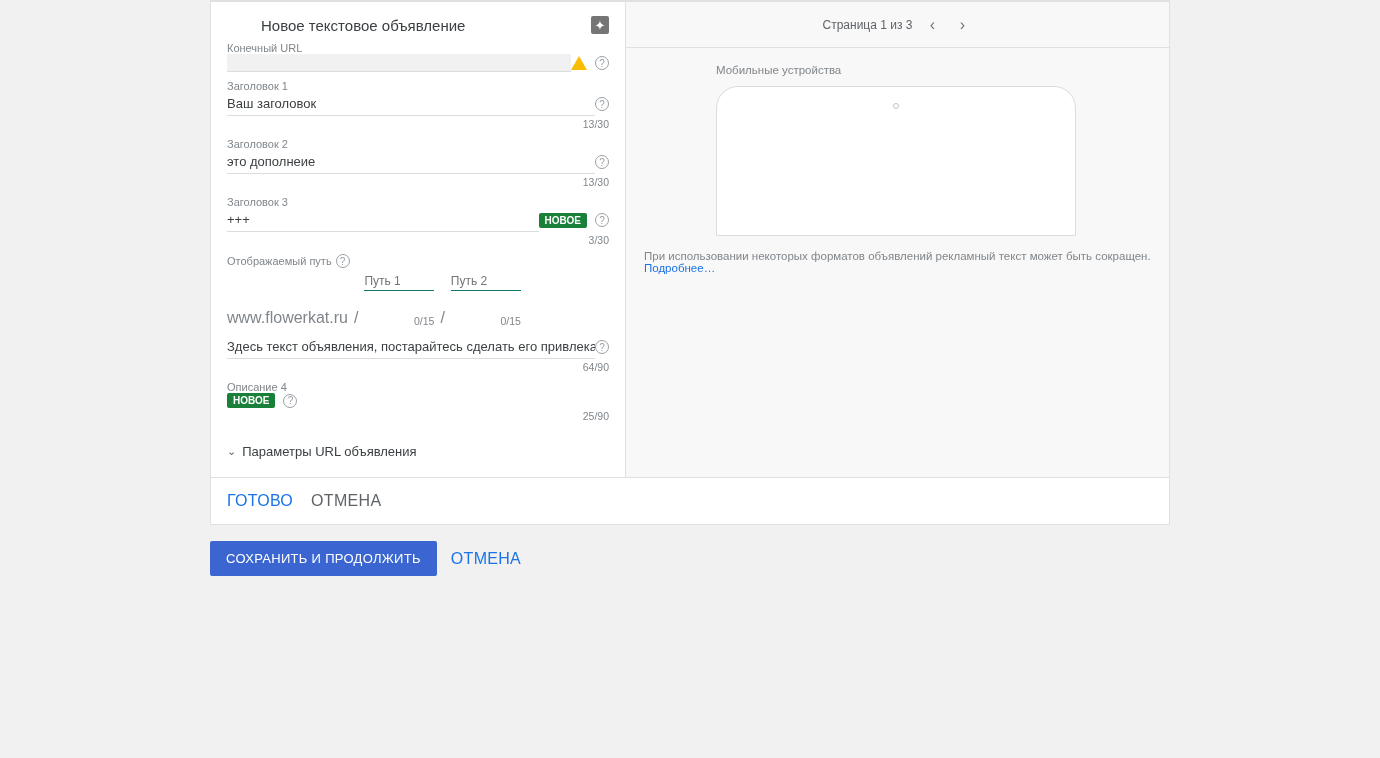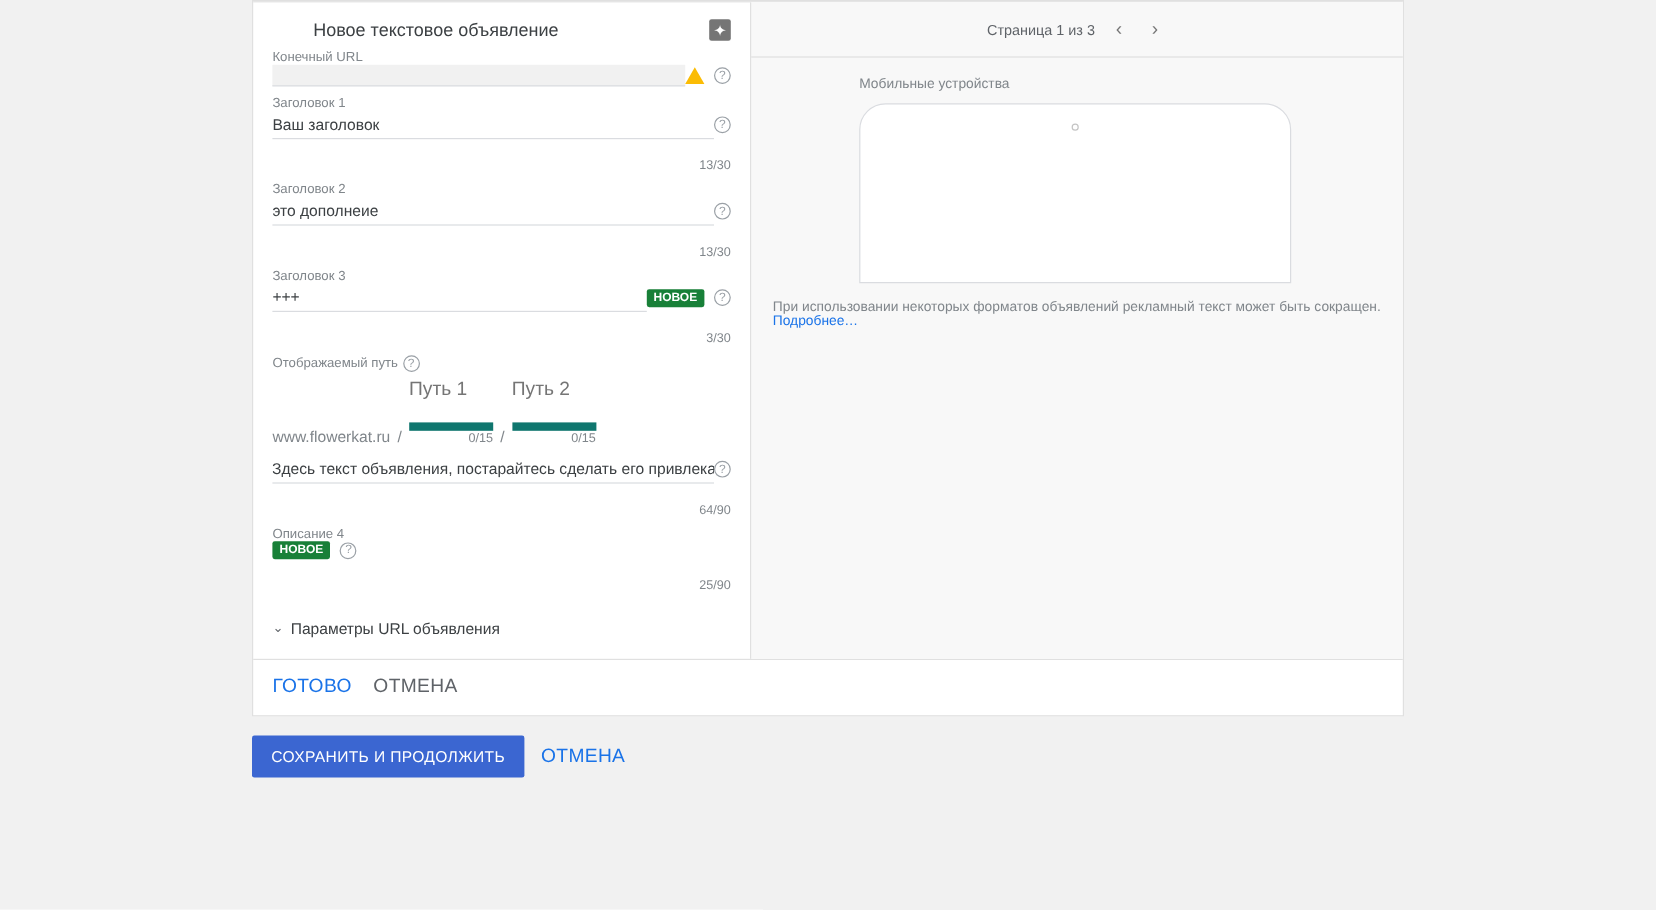--- a/index.html
+++ b/index.html
@@ -68,29 +68,29 @@
   .help-icon {
     width: 14px; height: 14px; border: 1px solid #9aa0a6; border-radius: 50%;
     display: inline-flex; align-items:center; justify-content:center;
     font-size: 10px; color: #9aa0a6; cursor: pointer; flex-shrink:0;
   }
   .warn-icon {
     width: 0; height: 0; border-left: 8px solid transparent;
     border-right: 8px solid transparent; border-bottom: 14px solid #fbbc04;
     position: relative; display:inline-block;
   }
-  .counter { font-size: 10.5px; color: #80868b; text-align: right; margin-top: 16px; }
+  .counter { font-size: 10.5px; color: #80868b; text-align: right; margin-top: 2px; }
   .badge-new {
     background: #188038; color: #fff; font-size: 10px;
     padding: 2px 6px; border-radius: 2px; font-weight:bold;
   }
   .path-row { display:flex; align-items:flex-end; gap: 6px; margin-top:6px;}
-  .path-domain { font-size: 13px; color: #80868b; }
-  .path-input { width: 70px; border: none; border-bottom: 7px solid #0f766e; font-size: 16px; color:#80868b; text-align:left; background:transparent; padding-bottom:18px;}
-  .path-counter { font-size: 10.5px; color: #80868b; }
+  .path-domain { font-size: 16px; color: #80868b; }
+  .path-input { width: 70px; border: none; border-bottom: 1px solid #0f766e; font-size: 12px; color:#80868b; text-align:left; background:transparent; padding-bottom:2px;}
+  .path-counter { font-size: 10.5px; color: #80868b; margin-top: 24px; }
   .path-cell { display:flex; flex-direction:column; align-items:flex-start;}
   .right-end { display:flex; align-items:center; gap:8px; }
   .expand-row { margin-top: 22px; font-size: 13px; color: #3c4043; cursor:pointer; display:flex; align-items:center; gap:6px;}
   .chevron { font-size: 11px; color:#5f6368;}
 
   .preview-header {
     height: 46px; display:flex; align-items:center; justify-content:center;
     gap: 10px; border-bottom: 1px solid #e0e0e0; background:#f8f8f8;
     font-size: 12px; color: #5f6368;
   }

